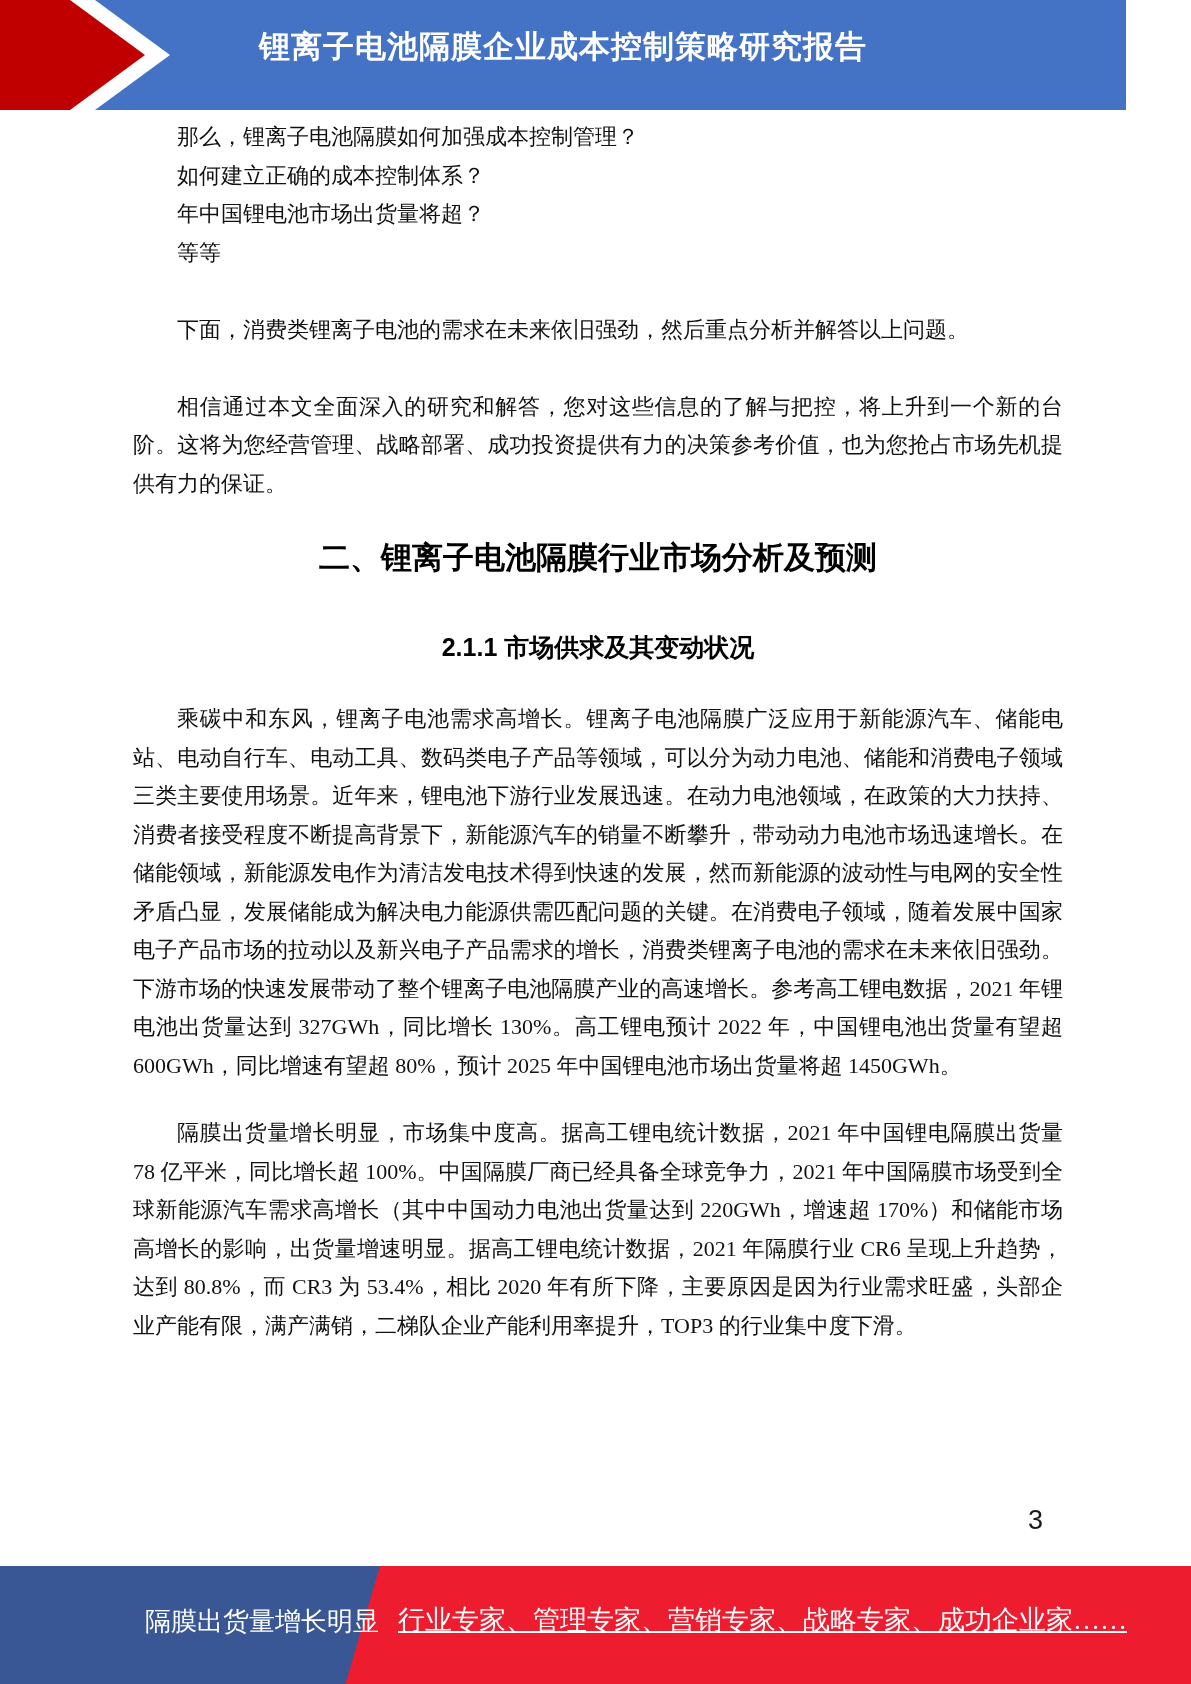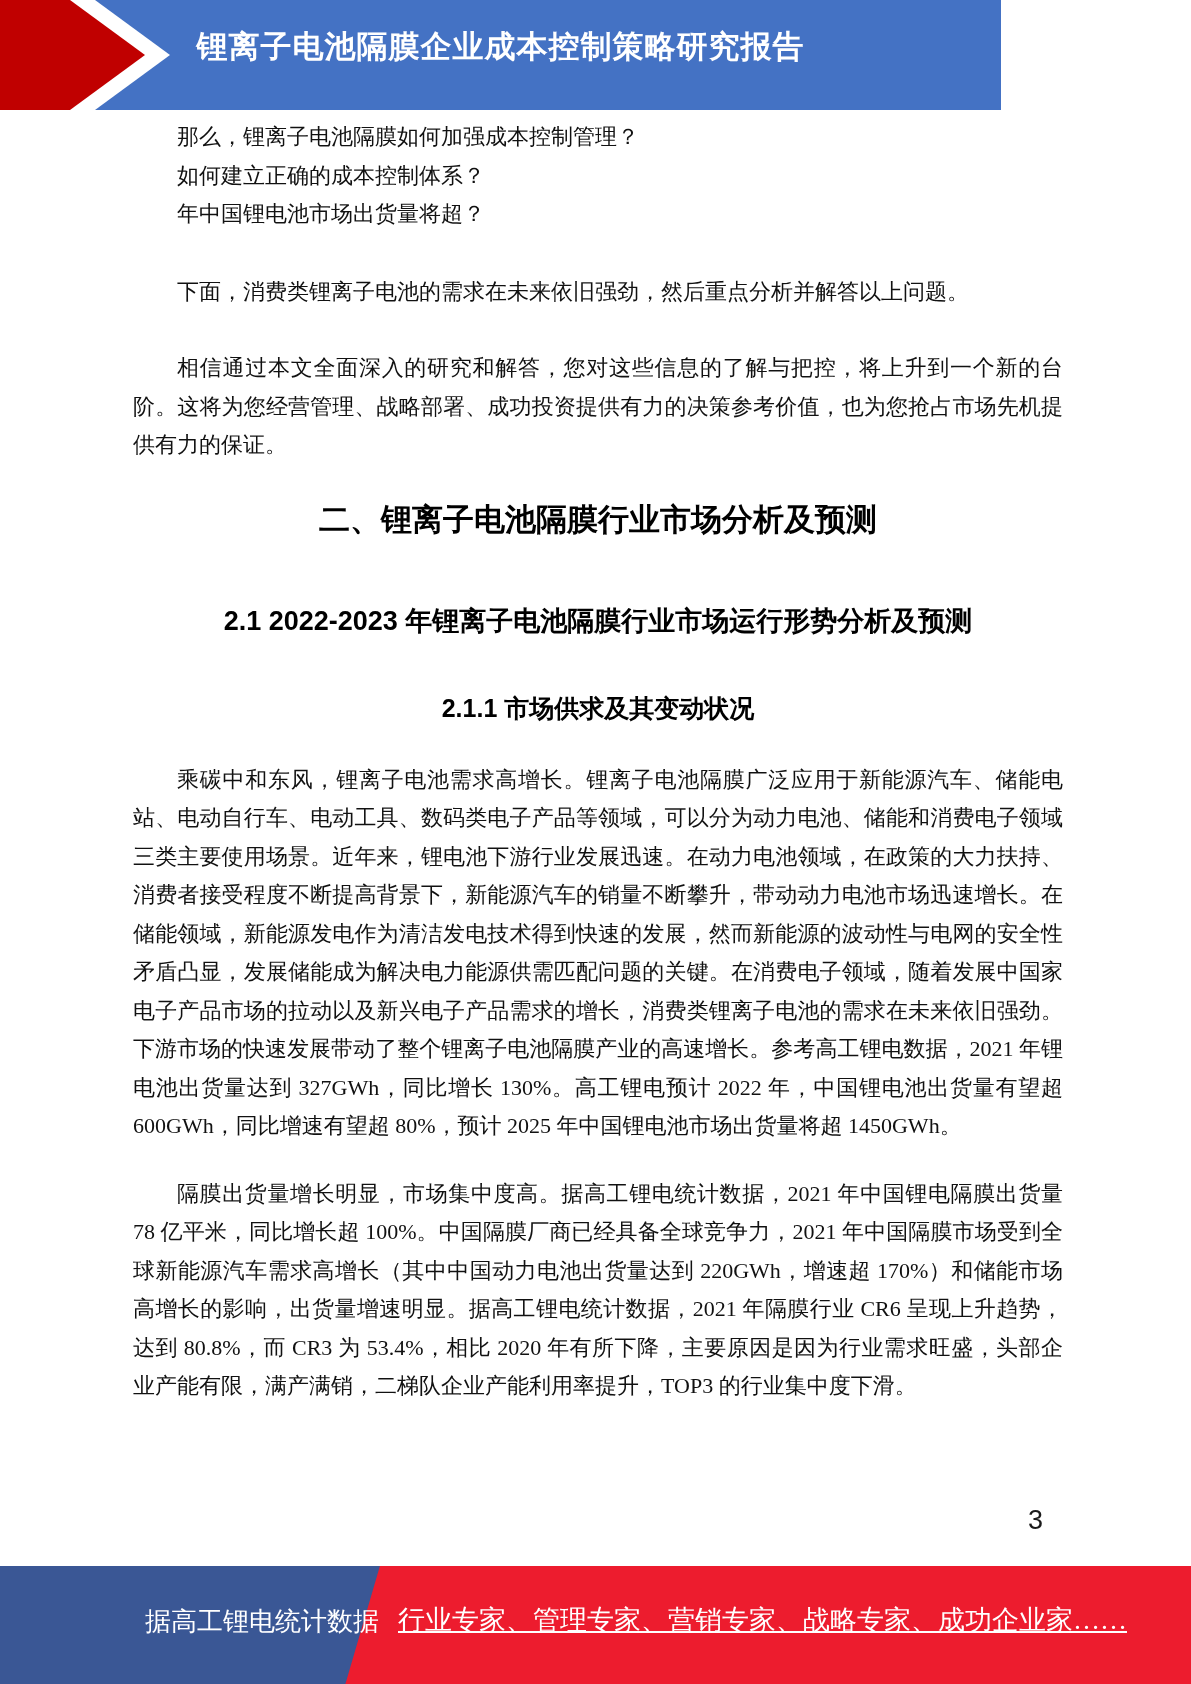--- a/index.html
+++ b/index.html
@@ -11,21 +11,21 @@
     background: #ffffff;
     overflow: hidden;
     font-family: "Liberation Serif", "DejaVu Serif", serif;
     color: #111111;
   }
 
   
   .header {
     position: absolute;
     top: 0; left: 0;
-    width: 1001px; height: 110px;
+    width: 1126px; height: 110px;
     background: var(--header-blue, #4472C4);
   }
   .header-arrow {
     position: absolute;
     top: 0; left: 0;
     width: 200px; height: 110px;
     display: block;
   }
   .header-title {
     position: absolute;
@@ -114,33 +114,33 @@
       <polygon points="0,0 95,0 170,55 95,110 0,110" fill="#ffffff"></polygon>
       <polygon points="0,0 70,0 145,55 70,110 0,110" fill="#C00000"></polygon>
     </svg>
     <div class="header-title">锂离子电池隔膜企业成本控制策略研究报告</div>
   </header>
 
   <main class="content">
     <p class="qline">那么，锂离子电池隔膜如何加强成本控制管理？</p>
     <p class="qline">如何建立正确的成本控制体系？</p>
     <p class="qline">年中国锂电池市场出货量将超？</p>
+    <p class="qline">等等</p>
 
     <p class="para para-intro">下面，消费类锂离子电池的需求在未来依旧强劲，然后重点分析并解答以上问题。</p>
     <p class="para para-believe">相信通过本文全面深入的研究和解答，您对这些信息的了解与把控，将上升到一个新的台阶。这将为您经营管理、战略部署、成功投资提供有力的决策参考价值，也为您抢占市场先机提供有力的保证。</p>
 
     <h1>二、锂离子电池隔膜行业市场分析及预测</h1>
-    <h2>2.1 2022-2023 年锂离子电池隔膜行业市场运行形势分析及预测</h2>
     <h3>2.1.1 市场供求及其变动状况</h3>
 
     <p class="para para-supply">乘碳中和东风，锂离子电池需求高增长。锂离子电池隔膜广泛应用于新能源汽车、储能电站、电动自行车、电动工具、数码类电子产品等领域，可以分为动力电池、储能和消费电子领域三类主要使用场景。近年来，锂电池下游行业发展迅速。在动力电池领域，在政策的大力扶持、消费者接受程度不断提高背景下，新能源汽车的销量不断攀升，带动动力电池市场迅速增长。在储能领域，新能源发电作为清洁发电技术得到快速的发展，然而新能源的波动性与电网的安全性矛盾凸显，发展储能成为解决电力能源供需匹配问题的关键。在消费电子领域，随着发展中国家电子产品市场的拉动以及新兴电子产品需求的增长，消费类锂离子电池的需求在未来依旧强劲。下游市场的快速发展带动了整个锂离子电池隔膜产业的高速增长。参考高工锂电数据，2021 年锂电池出货量达到 327GWh，同比增长 130%。高工锂电预计 2022 年，中国锂电池出货量有望超 600GWh，同比增速有望超 80%，预计 2025 年中国锂电池市场出货量将超 1450GWh。</p>
     <p class="para para-ship">隔膜出货量增长明显，市场集中度高。据高工锂电统计数据，2021 年中国锂电隔膜出货量 78 亿平米，同比增长超 100%。中国隔膜厂商已经具备全球竞争力，2021 年中国隔膜市场受到全球新能源汽车需求高增长（其中中国动力电池出货量达到 220GWh，增速超 170%）和储能市场高增长的影响，出货量增速明显。据高工锂电统计数据，2021 年隔膜行业 CR6 呈现上升趋势，达到 80.8%，而 CR3 为 53.4%，相比 2020 年有所下降，主要原因是因为行业需求旺盛，头部企业产能有限，满产满销，二梯队企业产能利用率提升，TOP3 的行业集中度下滑。</p>
   </main>
 
   <div class="page-number">3</div>
 
   <footer class="footer">
     <div class="footer-red"></div>
-    <div class="footer-left">据高工锂电统计数据</div>
+    <div class="footer-left">隔膜出货量增长明显</div>
     <div class="footer-right">行业专家、管理专家、营销专家、战略专家、成功企业家……</div>
   </footer>
 
 </div>
 
 </body></html>

